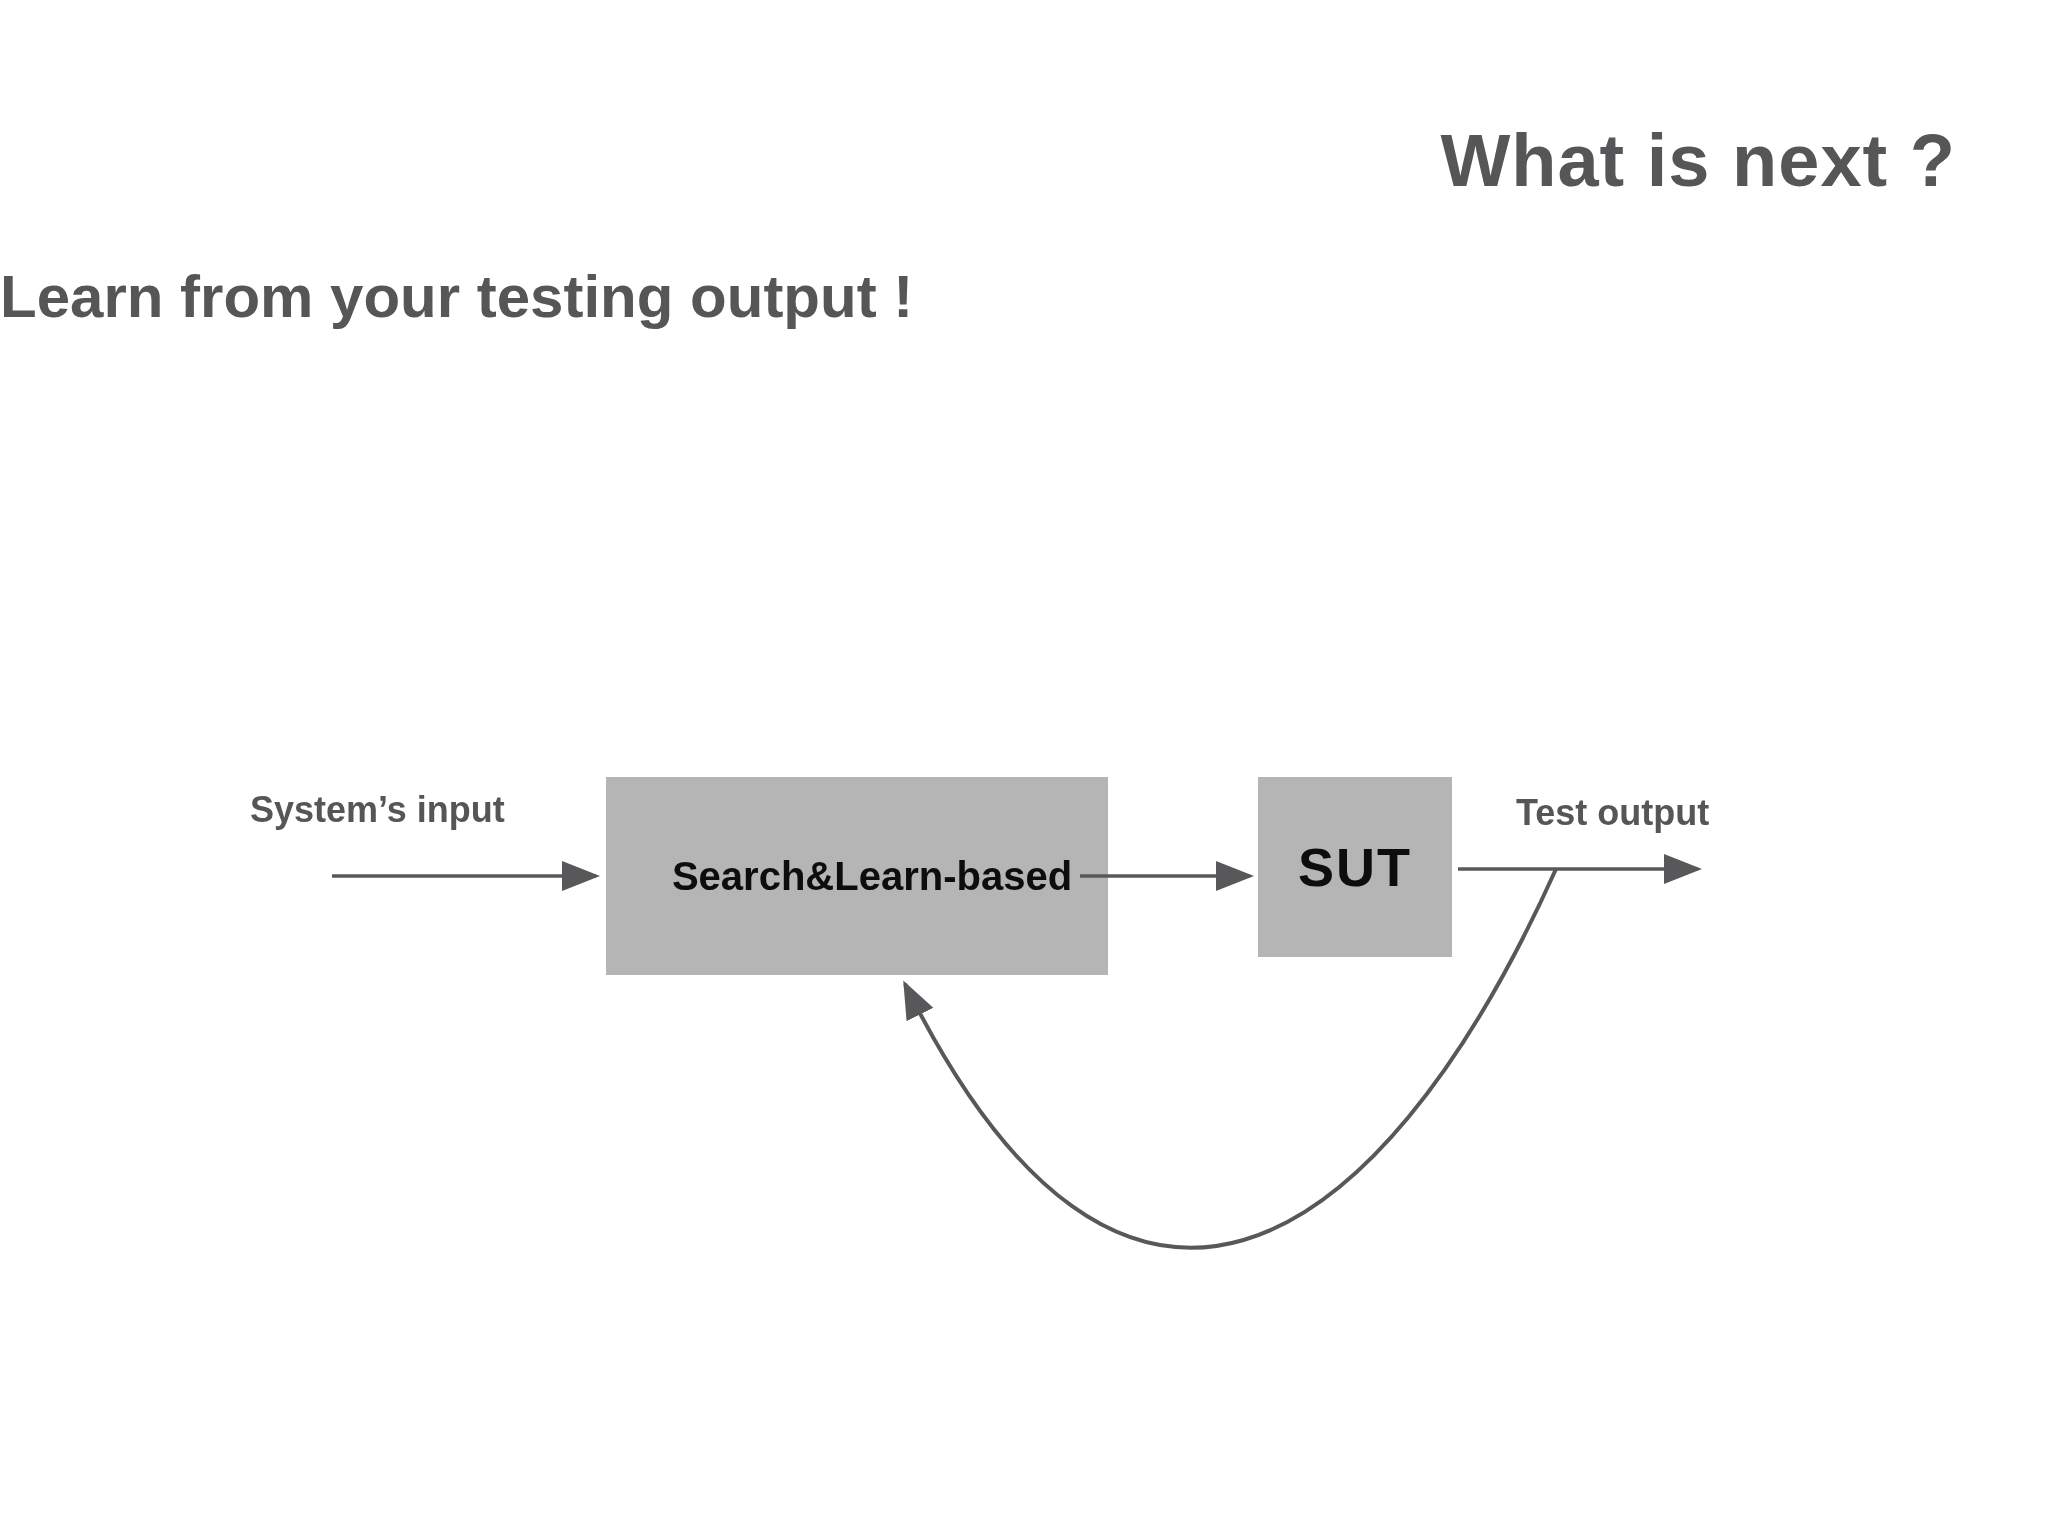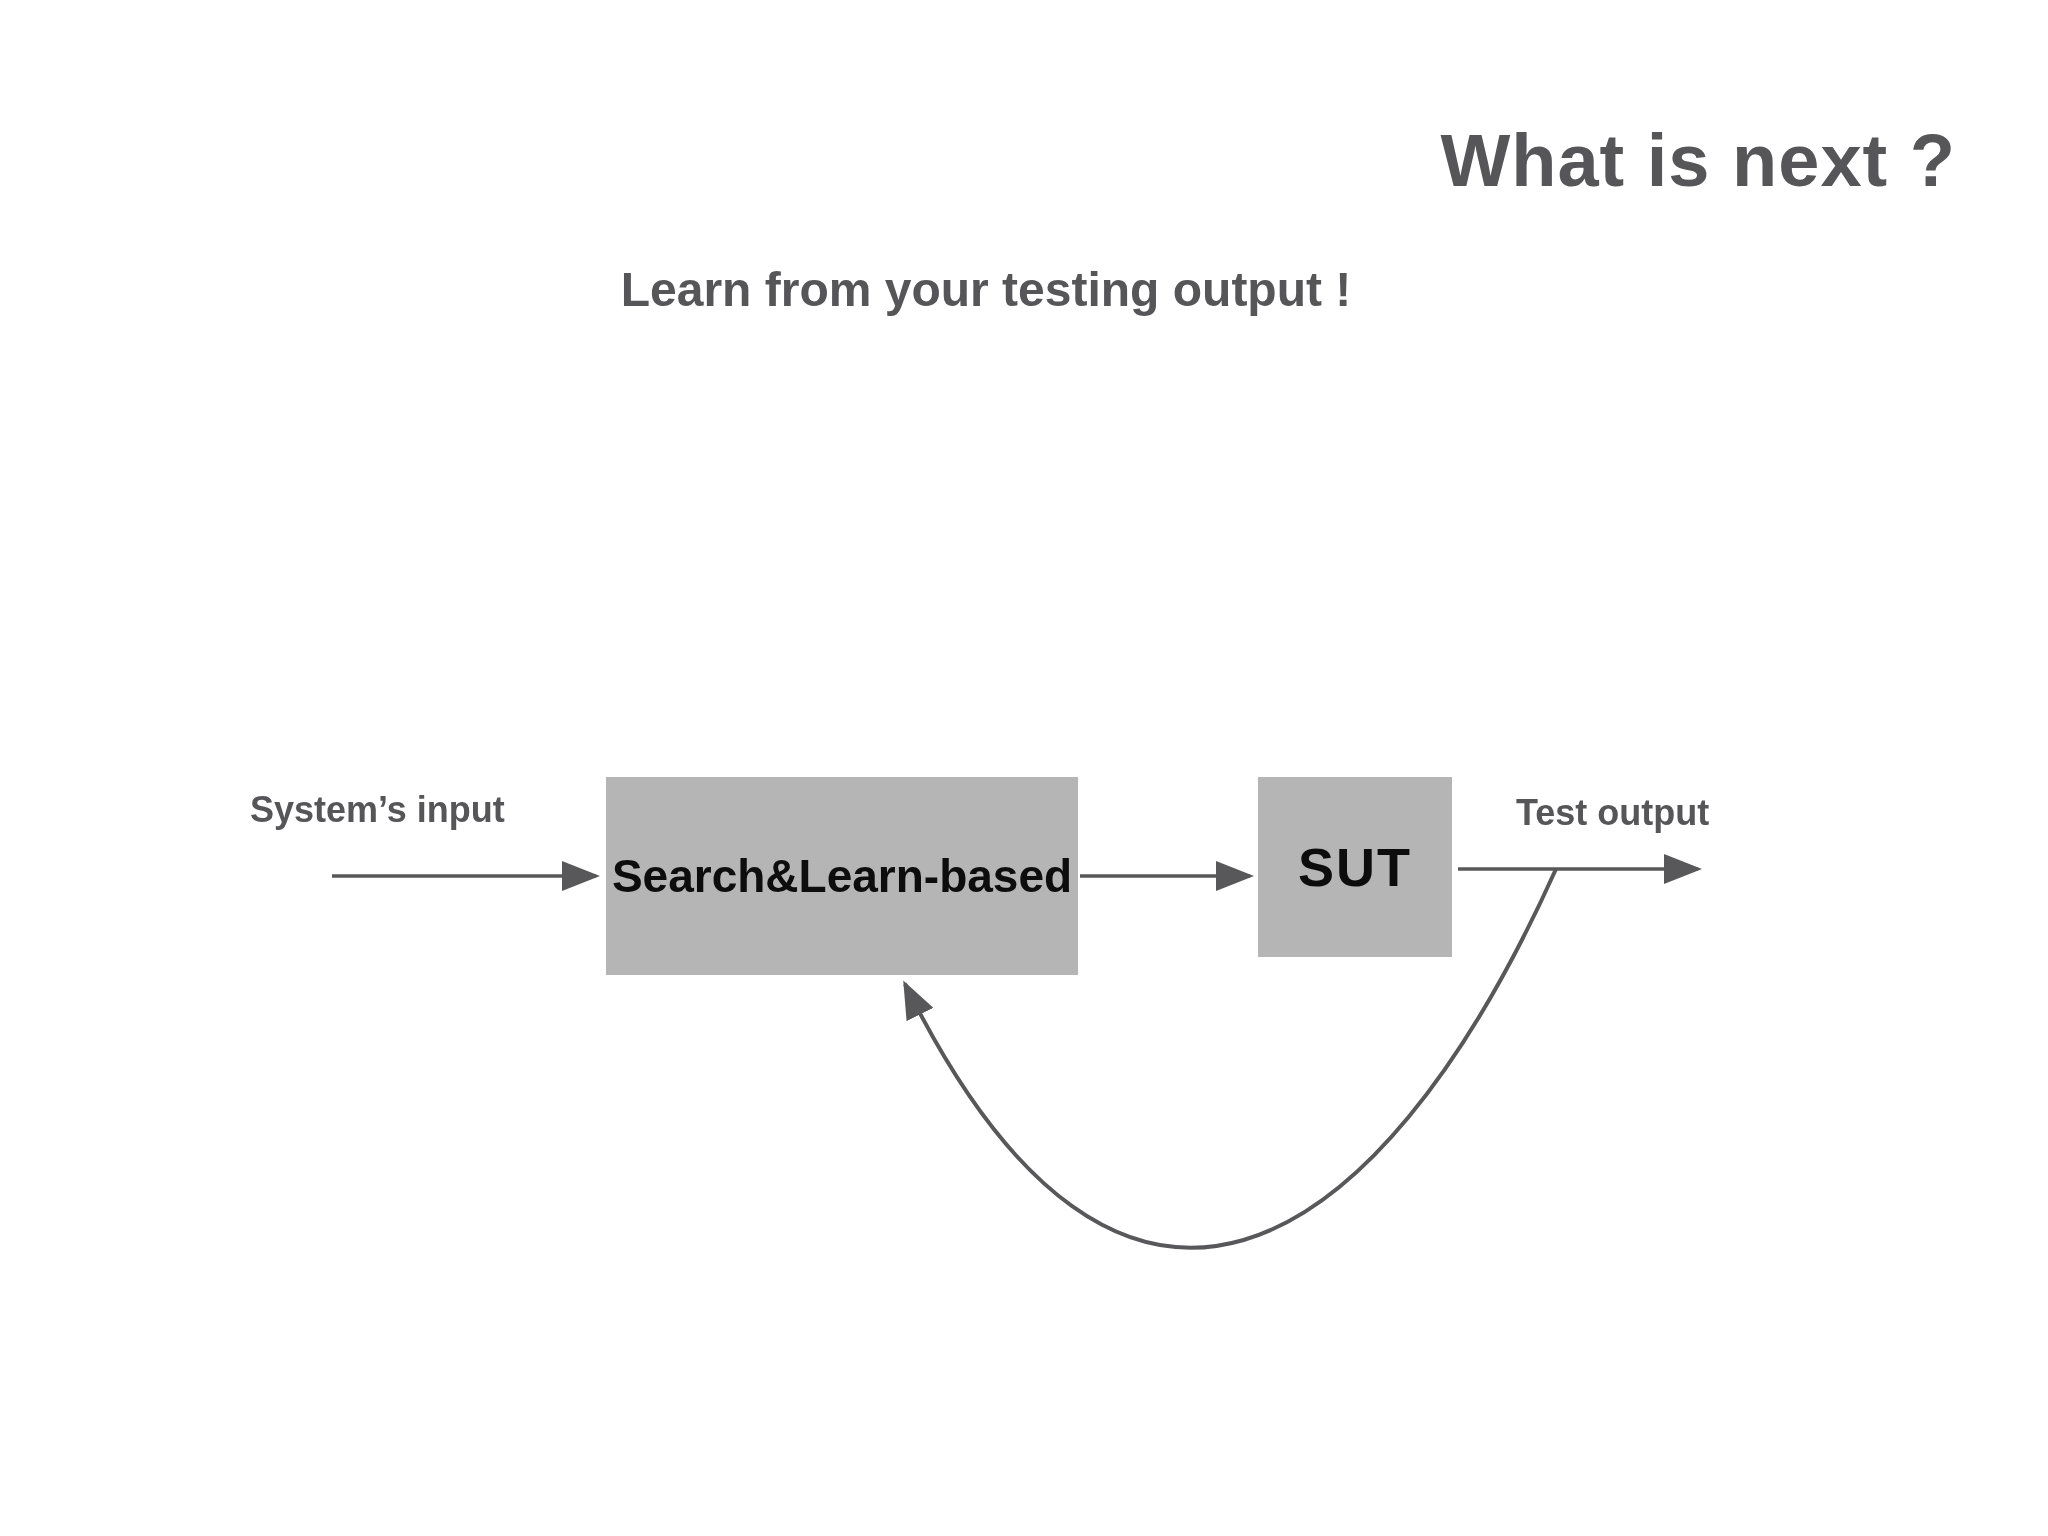--- a/index.html
+++ b/index.html
@@ -24,22 +24,21 @@
     font-size: 74px;
     font-weight: bold;
     color: var(--ink, #565659);
     letter-spacing: 1px;
   }
   .subtitle {
     position: absolute;
     left: 0;
     top: 262px;
     width: 1972px;
-    text-align: center;
-    font-size: 48px;
+    font-size: 60px;
     font-weight: bold;
     color: var(--ink, #565659);
   }
   .flow-label {
     position: absolute;
     font-size: 36px;
     font-weight: bold;
     color: var(--ink, #565659);
     white-space: nowrap;
   }
@@ -54,22 +53,23 @@
     justify-content: center;
     text-align: center;
     color: var(--box-ink, #0d0d0d);
     font-weight: bold;
   }
   #strategy-box {
     left: 606px;
     top: 777px;
     width: 472px;
     height: 198px;
-    font-size: 46px;
+    font-size: 40px;
     line-height: 48px;
+    padding-left: 30px;
   }
   #sut-box {
     left: 1258px;
     top: 777px;
     width: 194px;
     height: 180px;
     font-size: 54px;
     letter-spacing: 2px;
   }
   #arrow-layer {

